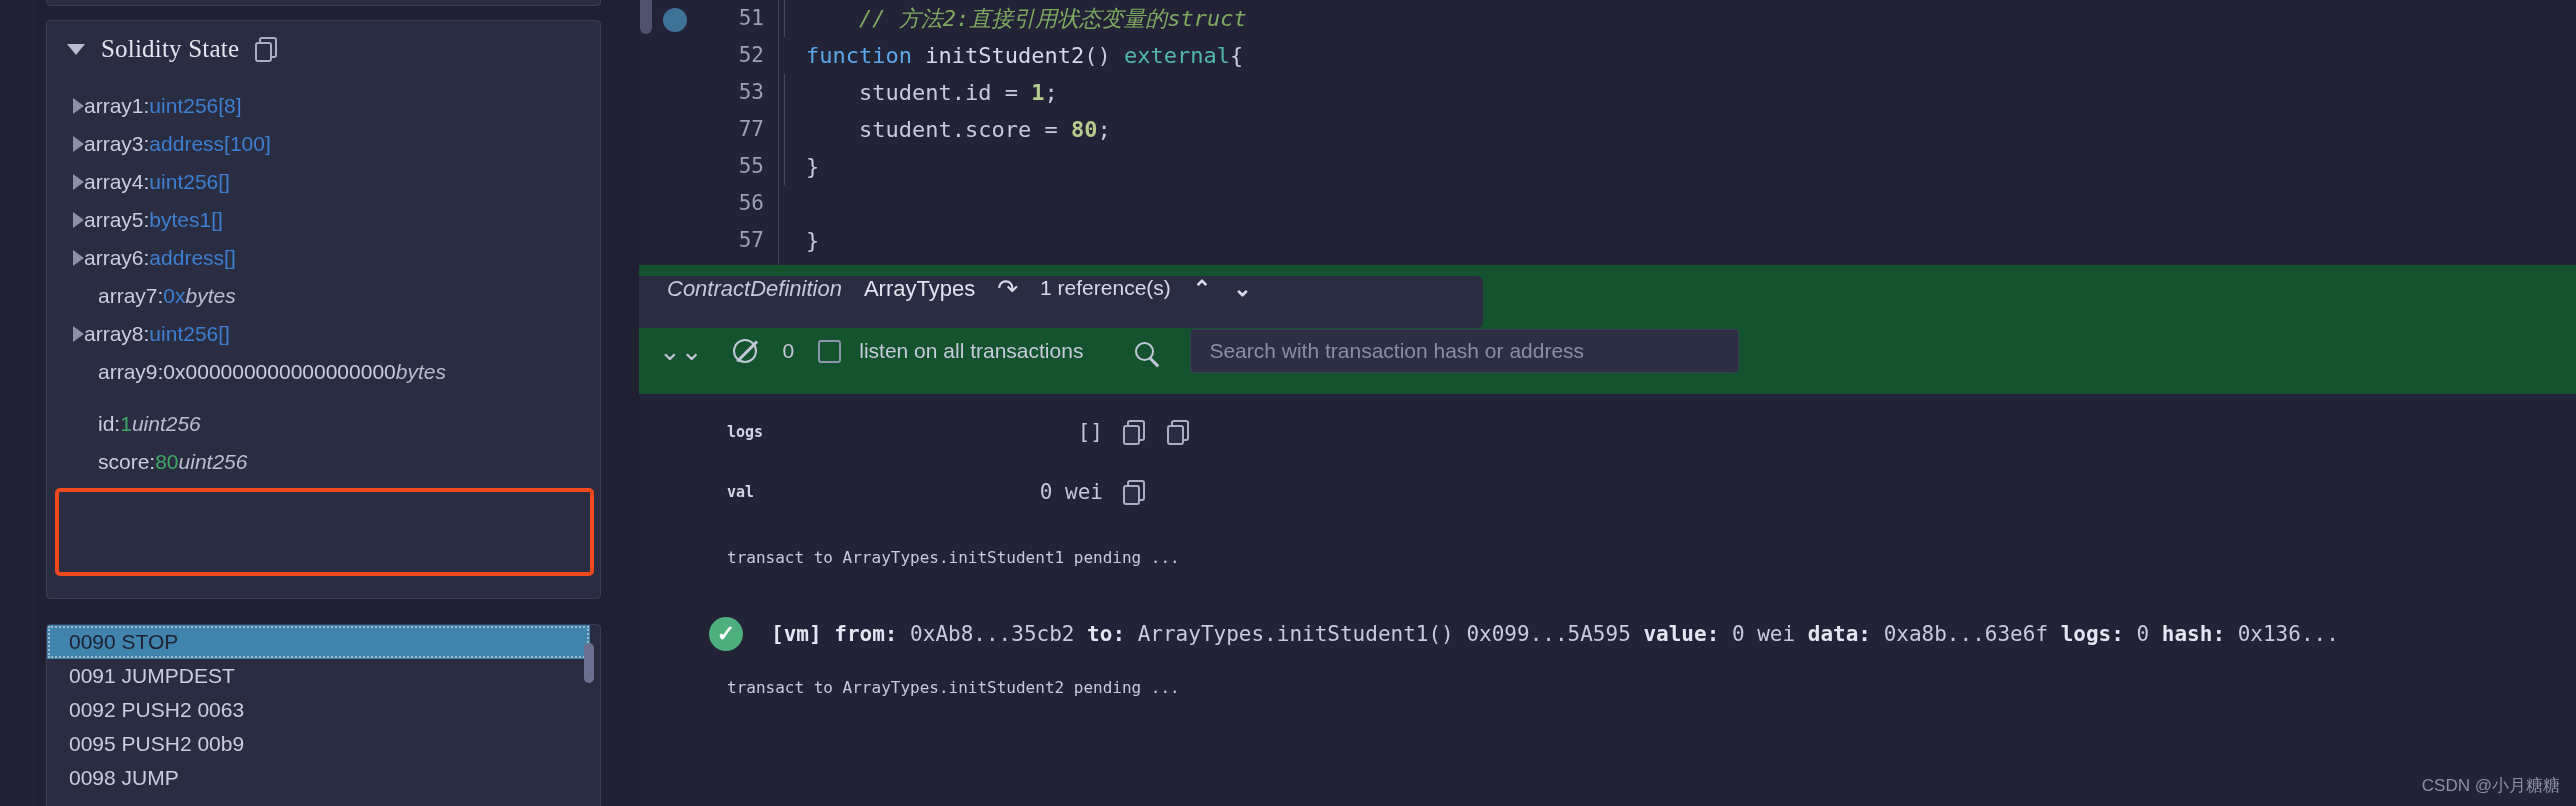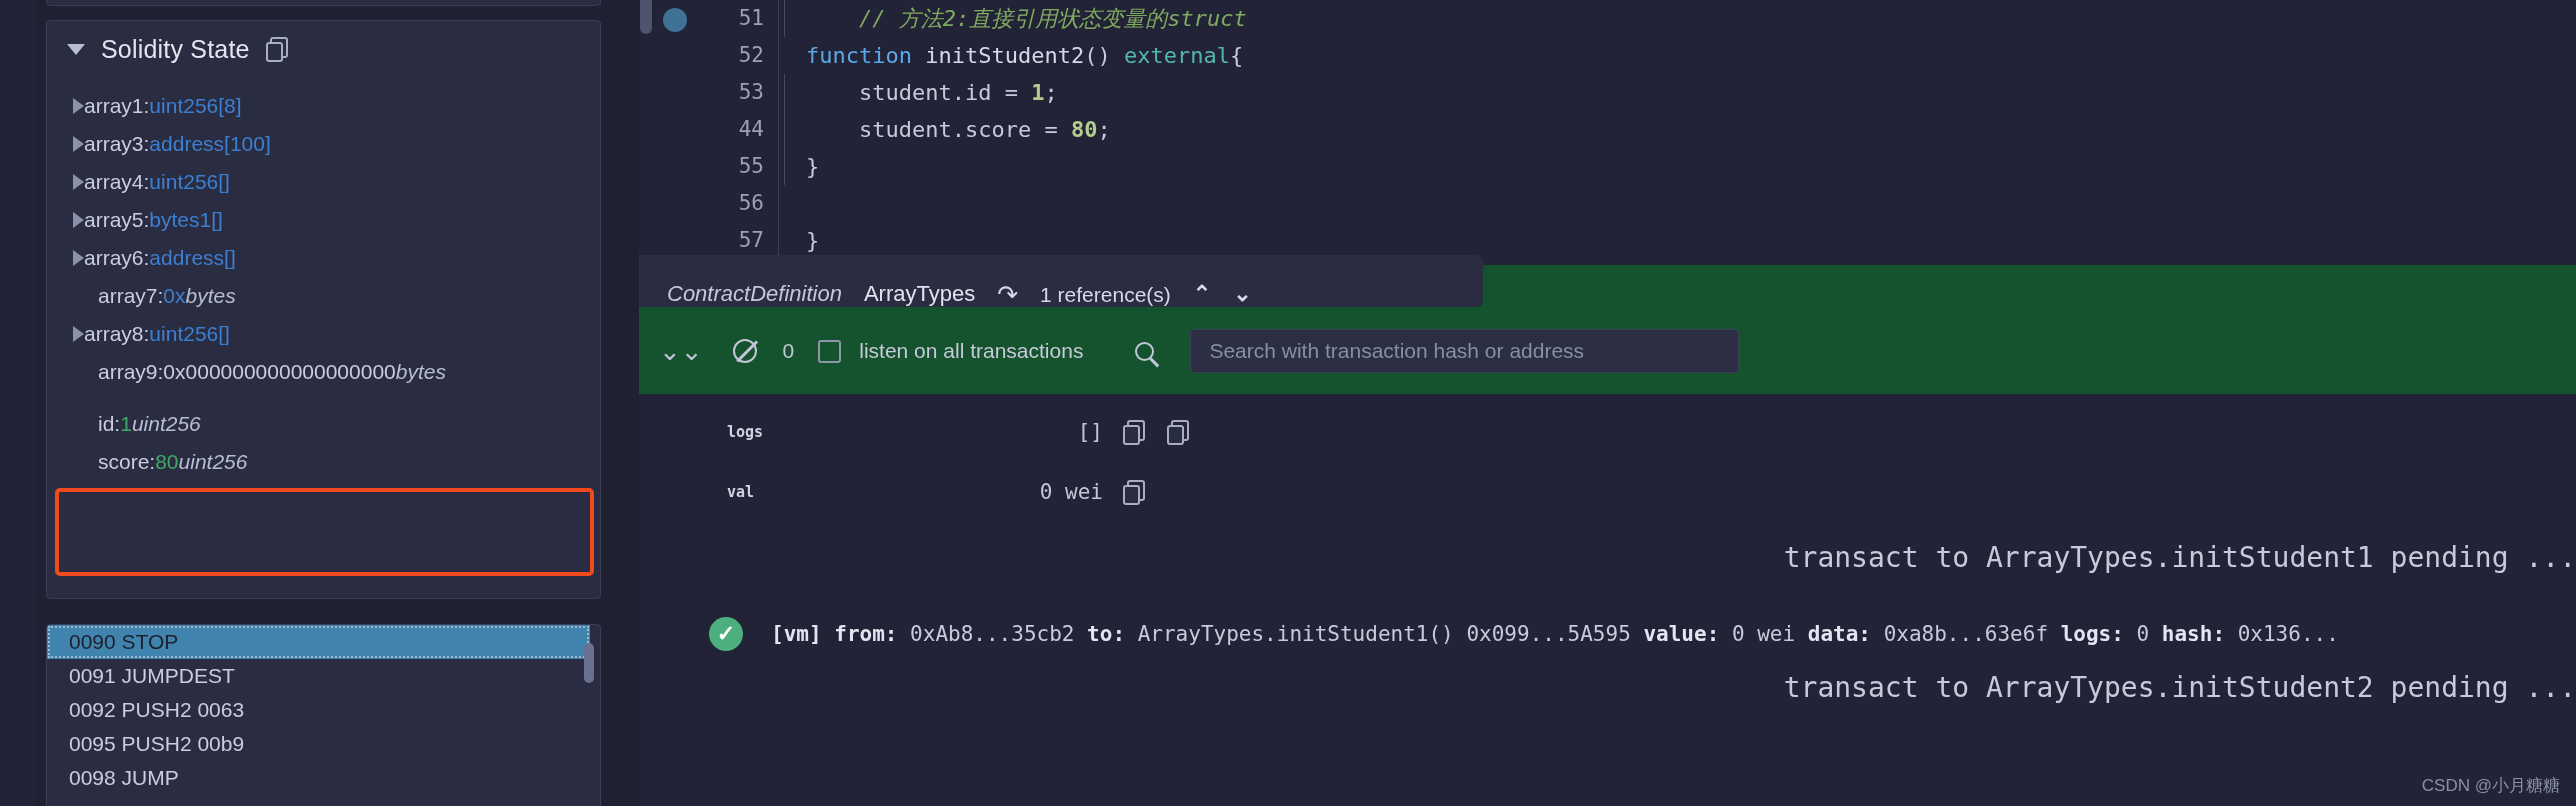--- a/index.html
+++ b/index.html
@@ -54,20 +54,21 @@
   .caret-right {
     width: 0; height: 0;
     border-top: 8px solid transparent;
     border-bottom: 8px solid transparent;
     border-left: 11px solid #8b91a8;
   }
   .panel-title {
     font-size: 25px;
     color: #e3e5ee;
     letter-spacing: 0.2px;
+    font-family: Liberation Serif, serif;
   }
   .copy-icon {
     display:inline-block;
     width: 22px; height: 24px;
     position: relative;
   }
   .copy-icon::before {
     content:""; position:absolute; left:4px; top:0;
     width:14px; height:17px;
     border:2px solid #a9aec4; border-radius:3px;
@@ -181,25 +182,25 @@
   .tok-comment { color:#7fa960; font-style: italic; }
   .tok-kw { color:#5aa8e8; }
   .tok-fn { color:#d4d8e8; }
   .tok-mod { color:#52b8a8; }
   .tok-num { color:#b5cc8e; font-weight:bold; }
   .tok-plain { color:#c6cada; }
   .tok-punct { color:#c6cada; }
 
   
   #contract-bar {
-    position:absolute; left: 0; top: 255px;
+    position:absolute; left: 0; top: 276px;
     height: 52px;
     background: #2a2c41;
     border-radius: 0 6px 6px 0;
-    display:flex; align-items:flex-end;
+    display:flex; align-items:flex-start;
     padding-left: 28px; padding-right: 22px;
     gap: 22px;
     width: 844px;
   }
   #contract-bar .cd-kind { font-style: italic; font-size: 22px; color:#c4c8da; }
   #contract-bar .cd-name { font-size: 22px; color:#e1e4ef; }
   #contract-bar .cd-refs { font-size: 21px; color:#d6d9e6; }
   .arrow-share {
     font-size: 25px; color:#d6d9e6; line-height:1;
   }
@@ -277,26 +278,25 @@
     width: 290px;
   }
   .kv-val {
     font-family: "DejaVu Sans Mono", monospace;
     font-size: 21px; color:#c2c6d6;
     min-width: 86px; text-align: right;
   }
   .kv-icons { display:flex; gap: 22px; margin-left: 20px; }
   .log-line {
     font-family: "DejaVu Sans Mono", monospace;
-    font-size: 28px;
+    font-size: 16px;
     color: #c6cada;
     padding-left: 88px;
     height: 48px; line-height: 48px;
     white-space: nowrap;
-    text-align: right;
   }
   #tx-row {
     display:flex; align-items:center;
     padding-left: 70px;
     height: 60px;
   }
   .ok-circle {
     width: 34px; height: 34px; border-radius: 50%;
     background: #4caf7d;
     display:flex; align-items:center; justify-content:center;
@@ -414,21 +414,21 @@
 
   <div id="main">
 
     <div id="editor">
       <div id="editor-vscroll"></div>
       <div id="breakpoint-dot"></div>
       <div class="gutter-col">
         <div class="line-no">51</div>
         <div class="line-no">52</div>
         <div class="line-no">53</div>
-        <div class="line-no">44</div>
+        <div class="line-no">77</div>
         <div class="line-no">55</div>
         <div class="line-no">56</div>
         <div class="line-no">57</div>
       </div>
       <div class="code-col" id="code-col">
           <div class="code-line guide"><span class="tok-plain">    </span><span class="tok-comment">// 方法2:直接引用状态变量的struct</span></div>
           <div class="code-line"><span class="tok-kw">function </span><span class="tok-fn">initStudent2</span><span class="tok-punct">() </span><span class="tok-mod">external</span><span class="tok-punct">{</span></div>
           <div class="code-line guide"><span class="tok-plain">    student.id = </span><span class="tok-num">1</span><span class="tok-punct">;</span></div>
           <div class="code-line guide"><span class="tok-plain">    student.score = </span><span class="tok-num">80</span><span class="tok-punct">;</span></div>
           <div class="code-line guide"><span class="tok-plain">}</span></div>

